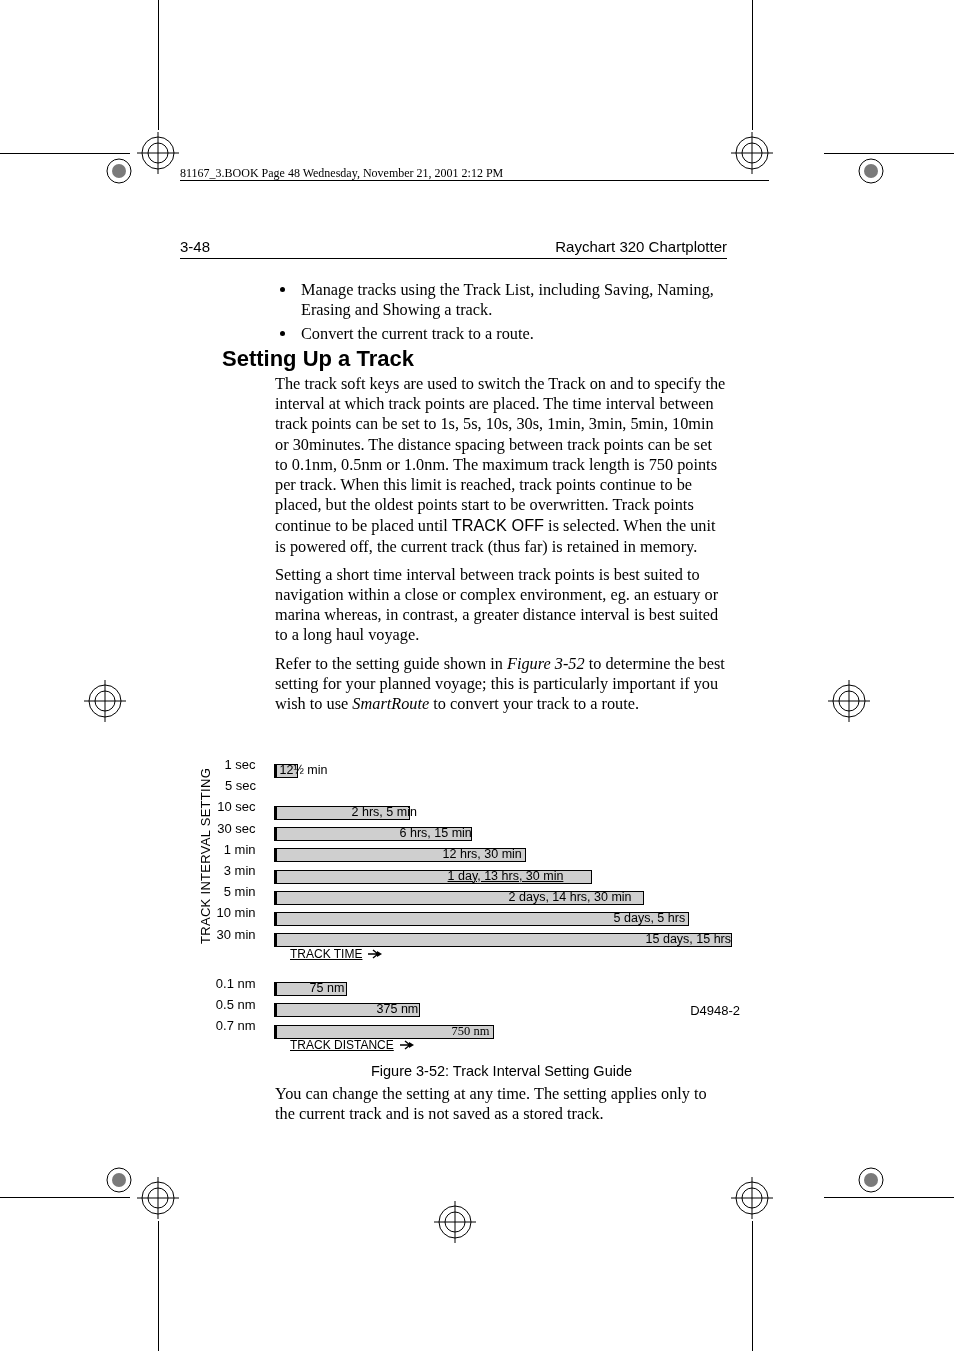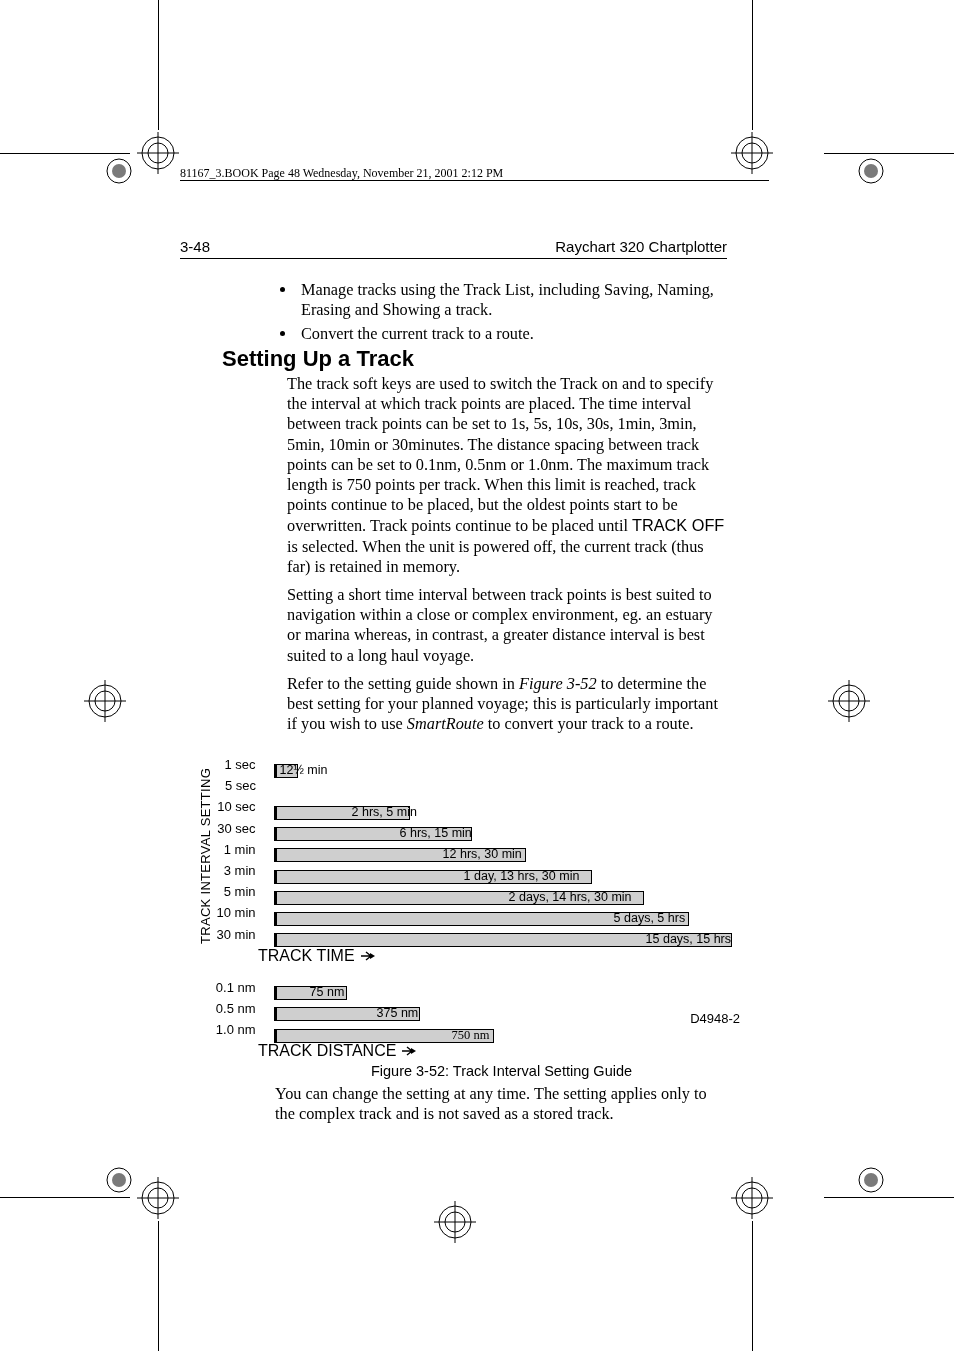--- a/index.html
+++ b/index.html
@@ -38,41 +38,41 @@
   .pagehdr { position:absolute; left:180px; top:238px; right:227px;
              font-family: "Helvetica Neue", Helvetica, Arial, sans-serif;
              font-size:15px; }
   .pagehdr .pnum { float:left; }
   .pagehdr .ptit { float:right; }
   .pagehdr-line { position:absolute; left:180px; top:258px; width:547px; height:1px; background:#000; }
 
   .body-col { position:absolute; left:275px; top:280px; width:453px; font-size:16.3px; line-height:1.24; }
   .body-col ul { margin:0 0 10px 0; padding-left:22px; }
   .body-col li { padding-left:4px; margin-bottom:4px; }
-  .body-col p  { margin:0 0 8px 12px; }
+  .body-col p  { margin:0 0 8px 0; }
   .section-h {
     position:absolute; left:222px;
     font-family: "Arial Black","Helvetica Neue",Helvetica,Arial,sans-serif;
     font-weight:900; font-size:22px;
   }
   .sans { font-family:"Helvetica Neue",Helvetica,Arial,sans-serif; }
   .italic { font-style:italic; }
 
   
   .chart { position:absolute; left:200px; top:754px; width:530px;
            font-family:"Helvetica Neue",Helvetica,Arial,sans-serif; font-size:13px; }
   .chart .ylabel { position:absolute; left:-2px; top:190px; transform:rotate(-90deg); transform-origin:left top;
                    font-size:13px; letter-spacing:0.3px; }
   .row { height:21.2px; display:flex; align-items:center; }
   .row .cat { width:56px; text-align:right; padding-right:18px; font-size:13px; white-space:nowrap; }
   .row .barwrap { position:relative; width:460px; height:14px;margin-top:12px; }
   .row .bar { position:absolute; left:0; top:0; height:14px; background:#cfcfcf; border:1px solid #000; box-sizing:border-box; }
   .row .bartick { position:absolute; left:0; top:0; height:14px; width:3px; background:#000; }
   .row .val { position:absolute; top:-1px; font-size:12.5px; white-space:nowrap; }
-  .axislabel { margin-left:58px; margin-top:2px; font-size:16px; display:flex; align-items:center; gap:6px; }
+  .axislabel { margin-left:90px; margin-top:2px; font-size:12px; display:flex; align-items:center; gap:6px;text-decoration:underline; }
   .axislabel svg { width:14px; height:10px; }
   .gap { height:12px; }
   .chart-id { position:absolute; right:-10px; bottom:34px; font-size:13px; font-family:Liberation Sans, sans-serif; }
 
   .fig-cap { position:absolute; left:275px; top:1063px; width:453px; text-align:center;
              font-family:"Helvetica Neue",Helvetica,Arial,sans-serif; font-size:14.5px; }
   .tail-p  { position:absolute; left:275px; top:1084px; width:453px; font-size:16.3px; line-height:1.24; }
 </style>
 </head>
 <body>
@@ -235,21 +235,21 @@
             <div class="bar" style="width: 252px;"></div>
             <div class="bartick"></div>
             <div class="val" style="left: 169px;">12 hrs, 30 min</div>
           </div>
         </div>
         <div class="row">
           <div class="cat">3 min</div>
           <div class="barwrap">
             <div class="bar" style="width: 318px;"></div>
             <div class="bartick"></div>
-            <div class="val" style="left: 190px;">1 day, 13 hrs, 30 min</div>
+            <div class="val" style="left: 174px; text-decoration: underline;">1 day, 13 hrs, 30 min</div>
           </div>
         </div>
         <div class="row">
           <div class="cat">5 min</div>
           <div class="barwrap">
             <div class="bar" style="width: 370px;"></div>
             <div class="bartick"></div>
             <div class="val" style="left: 235px;">2 days, 14 hrs, 30 min</div>
           </div>
         </div>
@@ -289,34 +289,34 @@
         </div>
         <div class="row">
           <div class="cat">0.5 nm</div>
           <div class="barwrap">
             <div class="bar" style="width: 146px;"></div>
             <div class="bartick"></div>
             <div class="val" style="left: 103px;">375 nm</div>
           </div>
         </div>
         <div class="row">
-          <div class="cat">1.0 nm</div>
+          <div class="cat">0.7 nm</div>
           <div class="barwrap">
             <div class="bar" style="width: 220px;"></div>
             <div class="bartick"></div>
             <div class="val" style="left: 178px; font-family: Liberation Serif, serif;">750 nm</div>
           </div>
         </div>
       </div>
     <div class="axislabel">
       <span>TRACK DISTANCE</span>
       <svg viewBox="0 0 14 10">
           <path d="M0 5 H10 M10 5 L5 1 M10 5 L5 9" stroke="#000" stroke-width="1.4" fill="none"></path>
           <path d="M9 2 L14 5 L9 8 Z" fill="#000"></path>
         </svg>
     </div>
     <div class="chart-id">D4948-2</div>
   </div>
 
   <div class="fig-cap">Figure 3-52:  Track Interval Setting Guide</div>
-  <div class="tail-p">You can change the setting at any time. The setting applies only to the complex track and is not saved as a stored track.</div>
+  <div class="tail-p">You can change the setting at any time. The setting applies only to the current track and is not saved as a stored track.</div>
 
 </div>
 
 </body></html>

